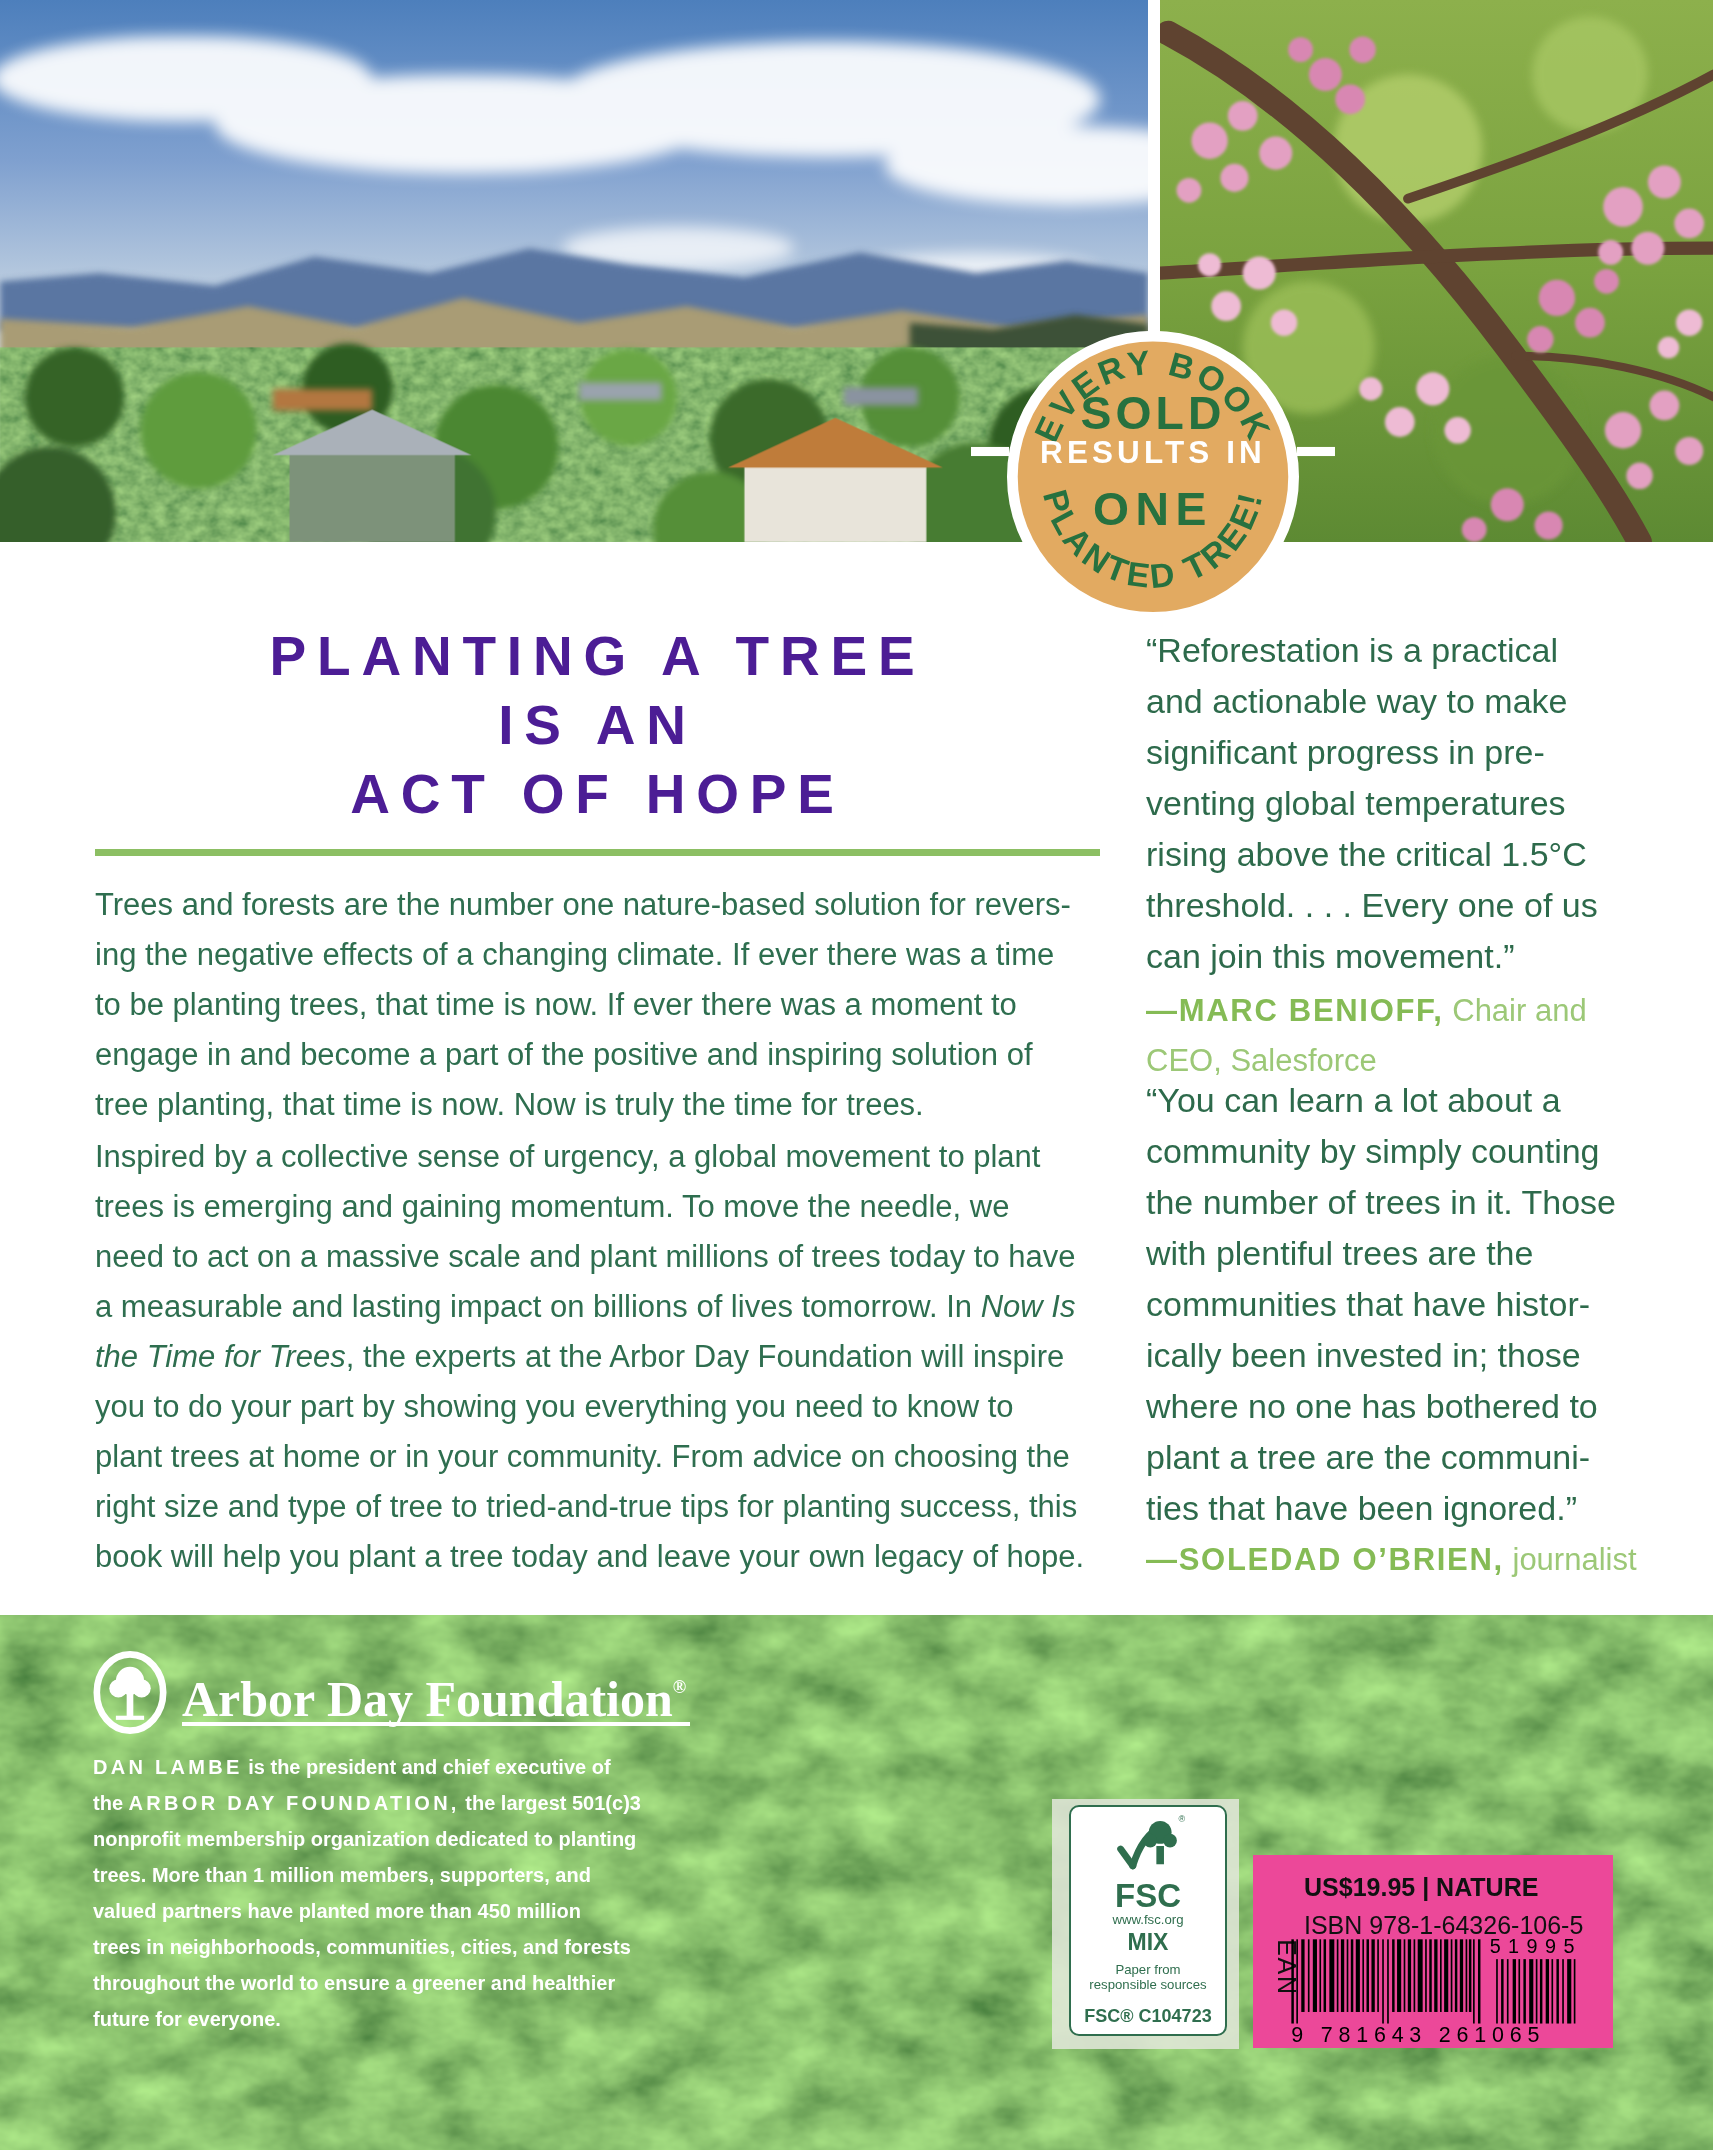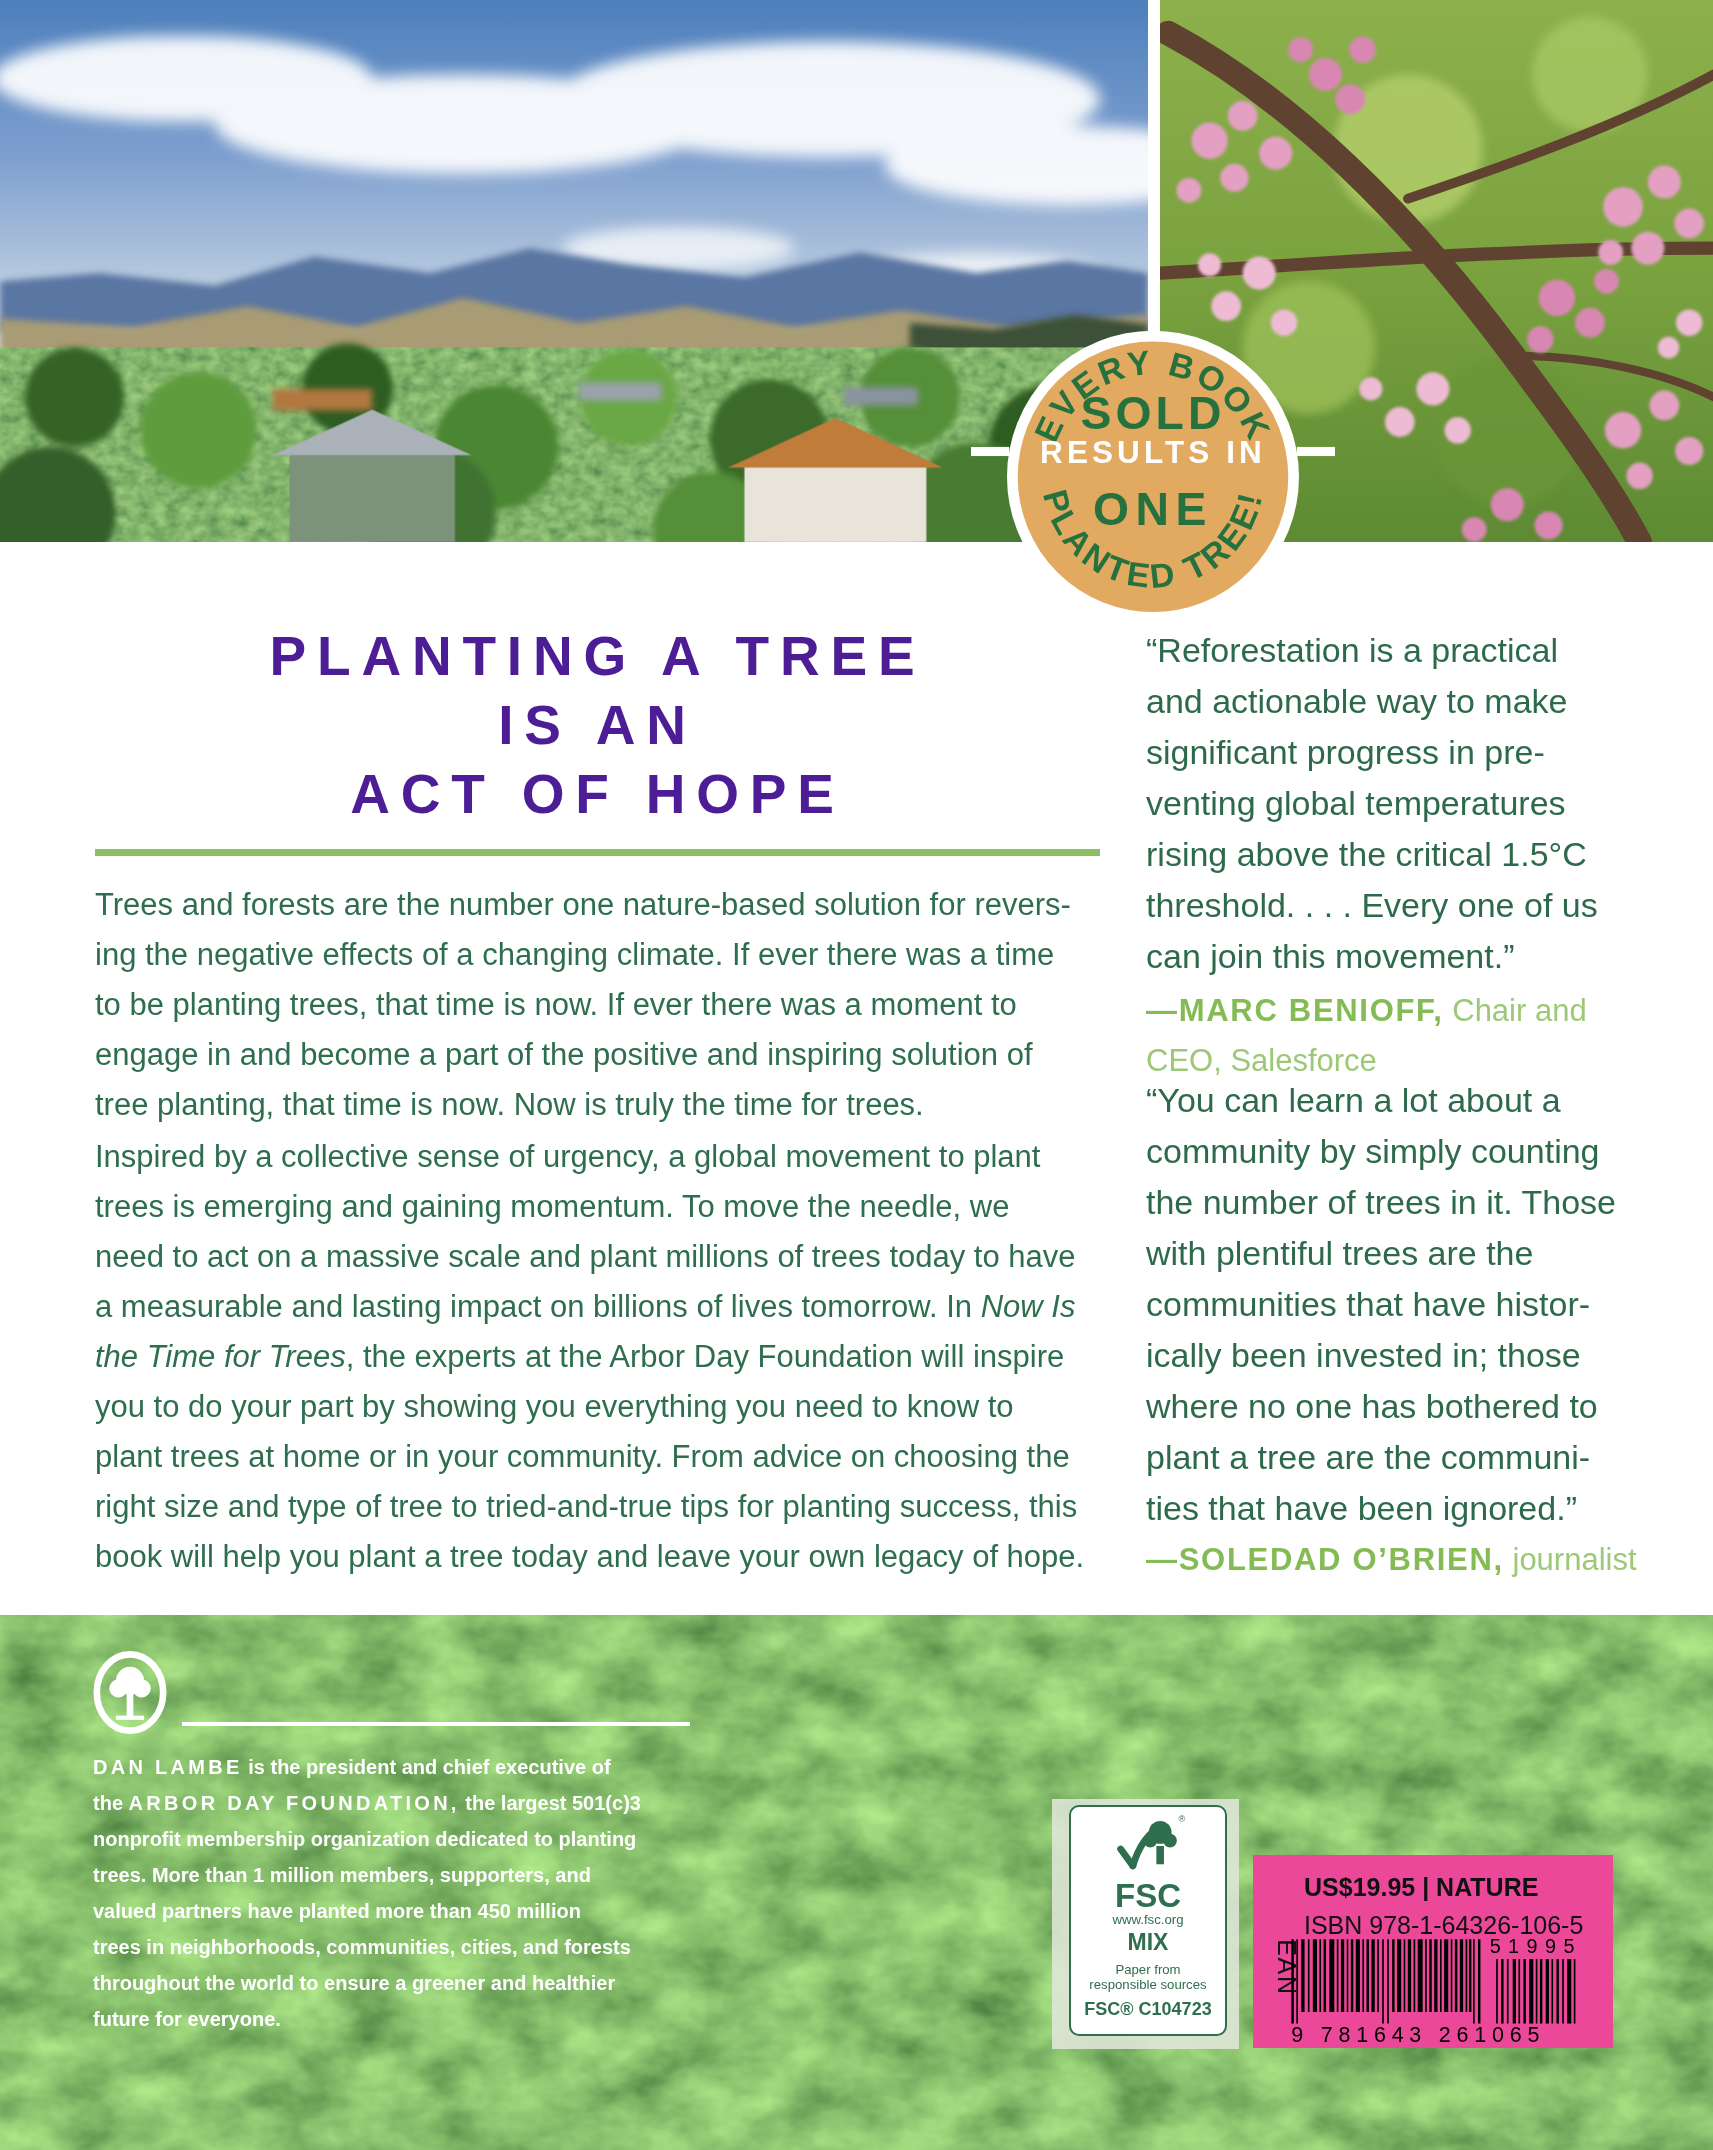--- a/index.html
+++ b/index.html
@@ -48,21 +48,21 @@
 
   
   .fsc-outer{left:1052px;top:1799px;width:187px;height:250px;background:rgba(224,230,216,0.88);}
   .fsc-box{left:1069px;top:1805px;width:154px;height:227px;background:#ffffff;
            border:2.5px solid #2f6e4e;border-radius:10px;display:flex;flex-direction:column;
            align-items:center;color:#2f6e4e;}
   .fsc-box .fsc-word{font-family:Liberation Sans, sans-serif;font-weight:bold;font-size:33px;line-height:33px;margin-top:1.7px;}
   .fsc-box .fsc-url{font-size:13.2px;line-height:16.5px;}
   .fsc-box .fsc-mix{font-size:23px;font-weight:bold;margin-top:2px;line-height:25px;}
   .fsc-box .fsc-desc{font-size:13.2px;line-height:15.7px;text-align:center;margin-top:6.6px;}
-  .fsc-box .fsc-cert{font-size:18px;font-weight:bold;margin-top:6px;}
+  .fsc-box .fsc-cert{font-size:18px;font-weight:bold;margin-top:13px;}
 
   
   .price-box{left:1253px;top:1855px;width:360px;height:193px;background:#ec4899;color:#111111;}
   .price-line{position:absolute;left:51px;top:18px;font-size:25px;font-weight:bold;margin:0;}
   .isbn-line{position:absolute;left:51px;top:56px;font-size:25px;margin:0;}
   .ean-label{position:absolute;left:5px;top:98px;font-size:25px;transform:rotate(90deg);
              transform-origin:center;letter-spacing:1.7px;}
   .barcode{position:absolute;left:38px;top:81px;width:298px;height:109px;}
 </style>
 </head>
@@ -299,20 +299,21 @@
   <div class="abs logo-circle">
     <svg viewBox="0 0 94 100" aria-hidden="true">
       <ellipse cx="47" cy="50" rx="40" ry="46" fill="none" stroke="#ffffff" stroke-width="8"></ellipse>
       <circle cx="47" cy="36" r="17" fill="#ffffff"></circle>
       <circle cx="33" cy="45" r="11" fill="#ffffff"></circle>
       <circle cx="61" cy="45" r="11" fill="#ffffff"></circle>
       <rect x="43" y="48" width="8" height="32" fill="#ffffff"></rect>
       <rect x="30" y="78" width="34" height="5" fill="#ffffff"></rect>
     </svg>
   </div>
+  <p class="abs logo-text"><span>Arbor Day Foundation</span><sup>®</sup></p>
   <div class="abs logo-underline"></div>
 
   <p class="abs bio txt"><span class="caps">DAN LAMBE</span><span> is the president and chief executive of
 the </span><span class="caps">ARBOR DAY FOUNDATION,</span><span> the largest 501(c)3
 nonprofit membership organization dedicated to planting
 trees. More than 1 million members, supporters, and
 valued partners have planted more than 450 million
 trees in neighborhoods, communities, cities, and forests
 throughout the world to ensure a greener and healthier
 future for everyone.</span></p>

